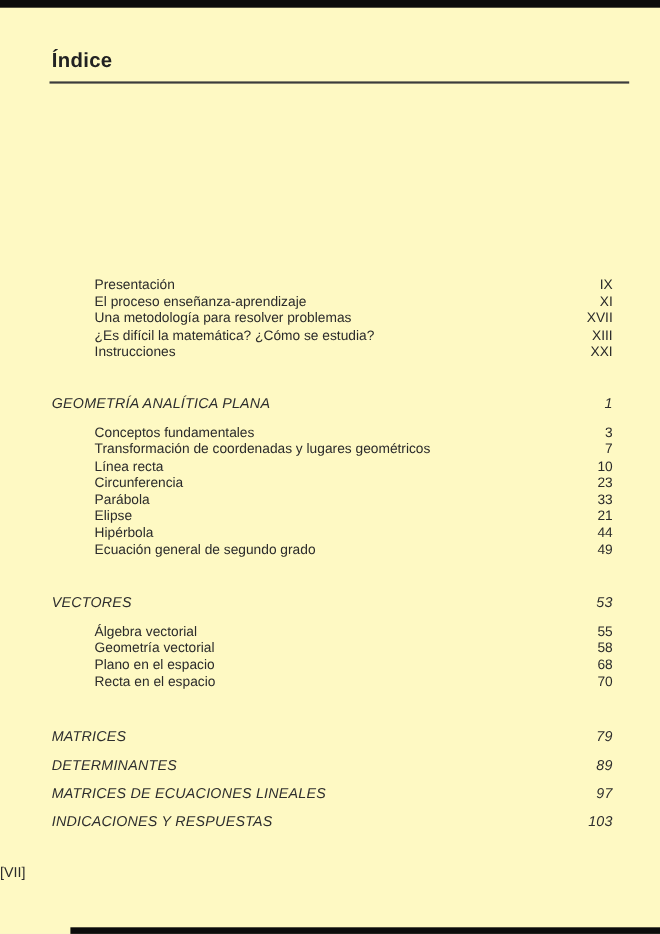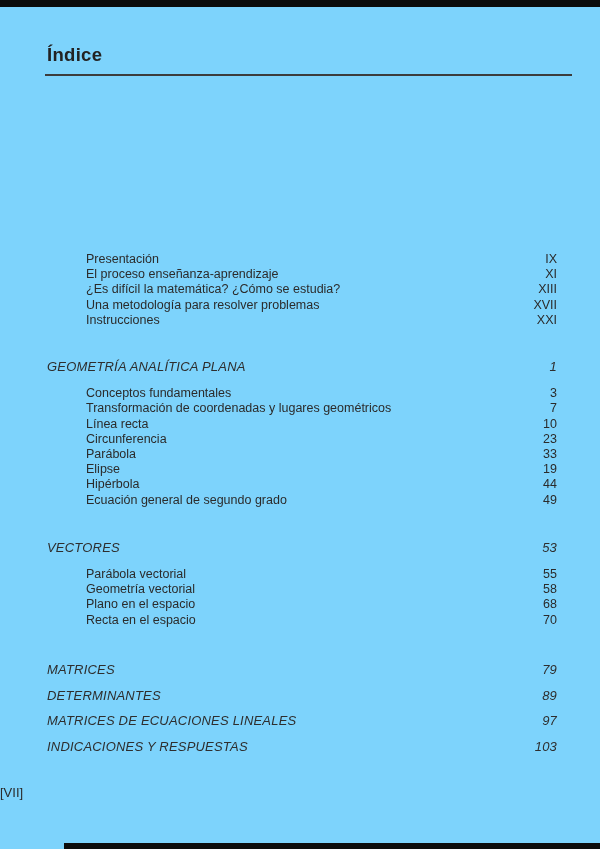--- a/index.html
+++ b/index.html
@@ -4,21 +4,21 @@
 <style>
   html, body { margin: 0; padding: 0; }
   body {
     width: 600px; height: 849px;
     font-family: "Liberation Sans", "DejaVu Sans", sans-serif;
     background: #e9e7e2;
   }
   .page {
     position: relative;
     width: 600px; height: 849px;
-    background: #7dd3fc;
+    background: #fef9c3;
     overflow: hidden;
     color: #2b2b2b;
   }
   
   .scan-bar-top {
     position: absolute; top: 0; left: 0; right: 0; height: 7px;
     background: #0c0c0c;
   }
   .scan-bar-bottom {
     position: absolute; bottom: 0; left: 64px; right: 0; height: 6px;
@@ -77,26 +77,26 @@
         <div class="toc-items">
           <div class="toc-row toc-item">
             <span>Presentación</span>
             <span>IX</span>
           </div>
           <div class="toc-row toc-item">
             <span>El proceso enseñanza-aprendizaje</span>
             <span>XI</span>
           </div>
           <div class="toc-row toc-item">
+            <span>Una metodología para resolver problemas</span>
+            <span>XVII</span>
+          </div>
+          <div class="toc-row toc-item">
             <span>¿Es difícil la matemática? ¿Cómo se estudia?</span>
             <span>XIII</span>
-          </div>
-          <div class="toc-row toc-item">
-            <span>Una metodología para resolver problemas</span>
-            <span>XVII</span>
           </div>
           <div class="toc-row toc-item">
             <span>Instrucciones</span>
             <span>XXI</span>
           </div>
         </div>
       </div>
       <div class="toc-block b1">
         <div class="toc-row toc-heading">
           <span>GEOMETRÍA ANALÍTICA PLANA</span>
@@ -118,40 +118,40 @@
           <div class="toc-row toc-item">
             <span>Circunferencia</span>
             <span>23</span>
           </div>
           <div class="toc-row toc-item">
             <span>Parábola</span>
             <span>33</span>
           </div>
           <div class="toc-row toc-item">
             <span>Elipse</span>
-            <span>19</span>
+            <span>21</span>
           </div>
           <div class="toc-row toc-item">
             <span>Hipérbola</span>
             <span>44</span>
           </div>
           <div class="toc-row toc-item">
             <span>Ecuación general de segundo grado</span>
             <span>49</span>
           </div>
         </div>
       </div>
       <div class="toc-block b2">
         <div class="toc-row toc-heading">
           <span>VECTORES</span>
           <span>53</span>
         </div>
         <div class="toc-items">
           <div class="toc-row toc-item">
-            <span>Parábola vectorial</span>
+            <span>Álgebra vectorial</span>
             <span>55</span>
           </div>
           <div class="toc-row toc-item">
             <span>Geometría vectorial</span>
             <span>58</span>
           </div>
           <div class="toc-row toc-item">
             <span>Plano en el espacio</span>
             <span>68</span>
           </div>

